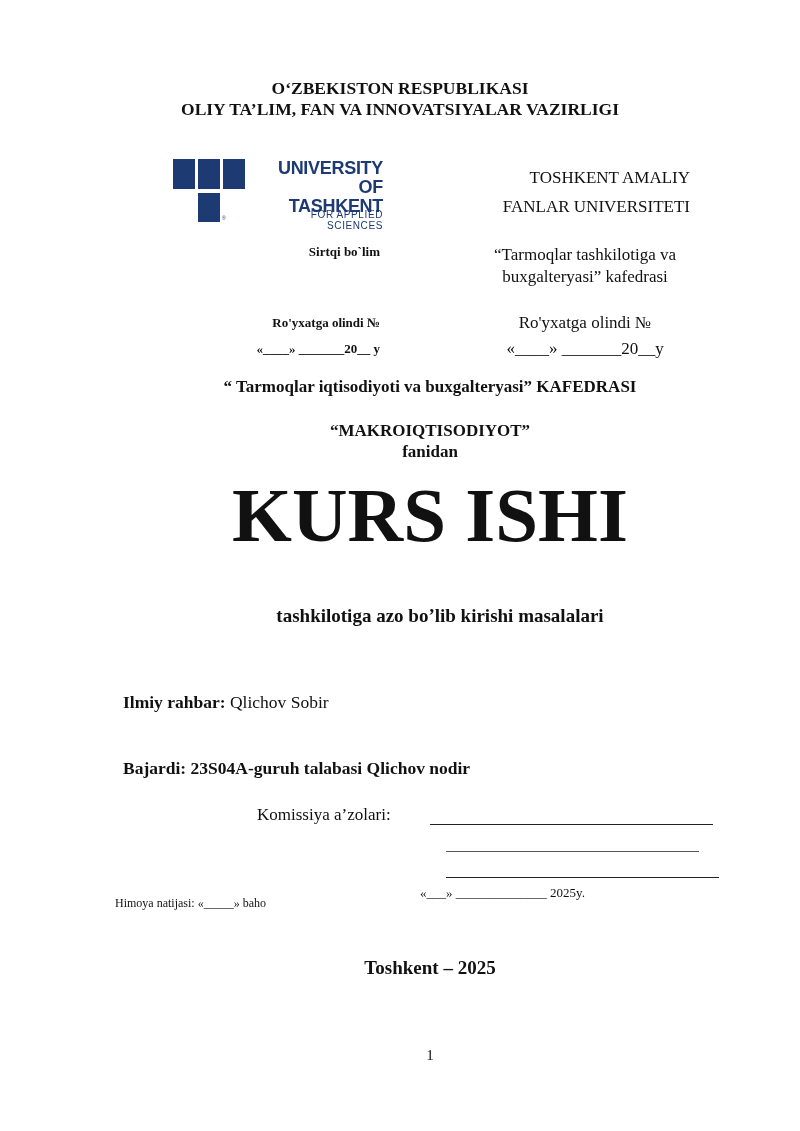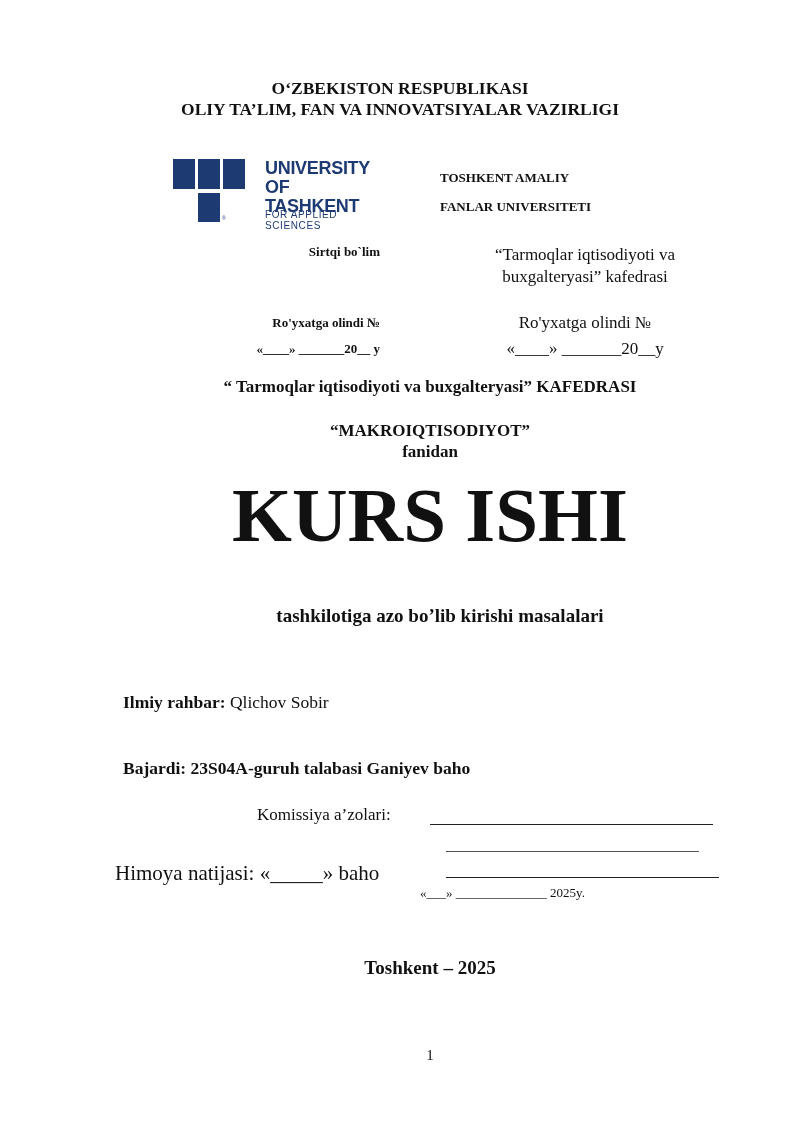--- a/index.html
+++ b/index.html
@@ -3,33 +3,33 @@
   <meta charset="utf-8">
   <style>
     html, body { margin: 0; padding: 0; background: #ffffff; }
     body { width: 800px; height: 1131px; position: relative; overflow: hidden;
            font-family: "Liberation Serif", "DejaVu Serif", serif; color: #111; }
     .abs { position: absolute; }
     .bold { font-weight: bold; }
 
     .ministry { left: 0; width: 800px; top: 78px; font-size: 17.5px; font-weight: bold; line-height: 21px; text-align: center; }
 
-    .logo { left: 173px; top: 159px; width: 210px; height: 64px; }
+    .logo { left: 173px; top: 159px; width: 210px; height: 64px; text-align: right; }
     .logo .blk { position: absolute; background: #1e3a73; }
     .logo .b1 { left: 0; top: 0; width: 22px; height: 30px; }
     .logo .b2 { left: 25px; top: 0; width: 22px; height: 30px; }
     .logo .b3 { left: 50px; top: 0; width: 22px; height: 30px; }
     .logo .b4 { left: 25px; top: 34px; width: 22px; height: 29px; }
     .logo .reg { position: absolute; left: 49px; top: 56px; font-size: 5px; color: #1e3a73; font-family: "Liberation Sans", sans-serif; }
     .logo .name { position: absolute; left: 92px; top: 0; font-family: "Liberation Sans", sans-serif; font-weight: bold;
                   color: #1e3a73; font-size: 18px; line-height: 19px; letter-spacing: -0.3px; }
     .logo .sub { position: absolute; left: 92px; top: 50px; font-family: "Liberation Sans", sans-serif;
                  color: #1e3a73; font-size: 10px; letter-spacing: 0.6px; }
 
-    .uni { left: 440px; width: 250px; top: 163px; font-size: 13px; font-weight: bold; line-height: 29px; text-align: left; }
+    .uni { left: 440px; width: 250px; top: 163px; font-size: 17px; font-weight: normal; line-height: 29px; text-align: right; }
 
     .col-left { left: 160px; width: 220px; text-align: right; font-size: 13px; font-weight: bold; }
     .col-right { left: 470px; width: 230px; text-align: center; font-size: 17px; }
     .sirtqi { top: 244px; }
     .kafedra { top: 244px; line-height: 22px; }
     .reg-l { top: 310px; line-height: 26px; }
     .reg-r { top: 310px; line-height: 26px; }
 
     .kaf-title { left: 0; width: 860px; top: 377px; font-size: 17px; font-weight: bold; text-align: center; }
     .subject { left: 0; width: 860px; top: 420px; font-size: 17px; font-weight: bold; text-align: center; line-height: 21px; }
@@ -41,21 +41,21 @@
     .line { left: 115px; font-size: 17.5px; margin-left: 8px; }
     .rahbar { top: 692px; }
     .bajardi { top: 758px; font-weight: bold; }
 
     .komissiya { left: 257px; top: 805px; font-size: 17px; }
     .hline { height: 1px; background: #222; }
     .l1 { left: 430px; top: 824px; width: 283px; }
     .l2 { left: 446px; top: 851px; width: 253px; background: #555; }
     .l3 { left: 446px; top: 877px; width: 273px; }
 
-    .himoya { left: 115px; top: 861px; font-size: 21px; }
+    .himoya { left: 115px; top: 896px; font-size: 12px; }
     .date { left: 420px; top: 885px; font-size: 13px; }
 
     .city { left: 0; width: 860px; top: 957px; font-size: 19px; font-weight: bold; text-align: center; }
     .pagenum { left: 0; width: 860px; top: 1047px; font-size: 15px; text-align: center; }
   </style>
 </head>
 <body>
 
 <div class="abs ministry">
   <div>O‘ZBEKISTON RESPUBLIKASI</div>
@@ -76,21 +76,21 @@
 </div>
 
 <div class="abs uni">
   <div>TOSHKENT AMALIY</div>
   <div>FANLAR UNIVERSITETI</div>
 </div>
 
 <div class="abs col-left sirtqi">Sirtqi bo`lim</div>
 
 <div class="abs col-right kafedra">
-  <div>“Tarmoqlar iqtisodiyoti va</div>
+  <div>“Tarmoqlar tashkilotiga va</div>
   <div>buxgalteryasi” kafedrasi</div>
 </div>
 
 <div class="abs col-left reg-l">
   <div>Ro'yxatga olindi №</div>
   <div>«____» _______20__ y</div>
 </div>
 
 <div class="abs col-right reg-r">
   <div>Ro'yxatga olindi №</div>
@@ -107,21 +107,21 @@
 <div class="abs kurs">KURS ISHI</div>
 
 <div class="abs mavzu">
   <div>tashkilotiga azo bo’lib kirishi masalalari</div>
 </div>
 
 <div class="abs line rahbar">
   <span class="bold">Ilmiy rahbar:</span><span> Qlichov Sobir</span>
 </div>
 
-<div class="abs line bajardi">Bajardi: 23S04A-guruh talabasi Ganiyev baho</div>
+<div class="abs line bajardi">Bajardi: 23S04A-guruh talabasi Qlichov nodir</div>
 
 <div class="abs komissiya">Komissiya a’zolari:</div>
 <div class="abs hline l1"></div>
 <div class="abs hline l2"></div>
 <div class="abs hline l3"></div>
 
 <div class="abs himoya">Himoya natijasi: «_____» baho</div>
 <div class="abs date">«___» ______________ 2025y.</div>
 
 <div class="abs city">Toshkent – 2025</div>

